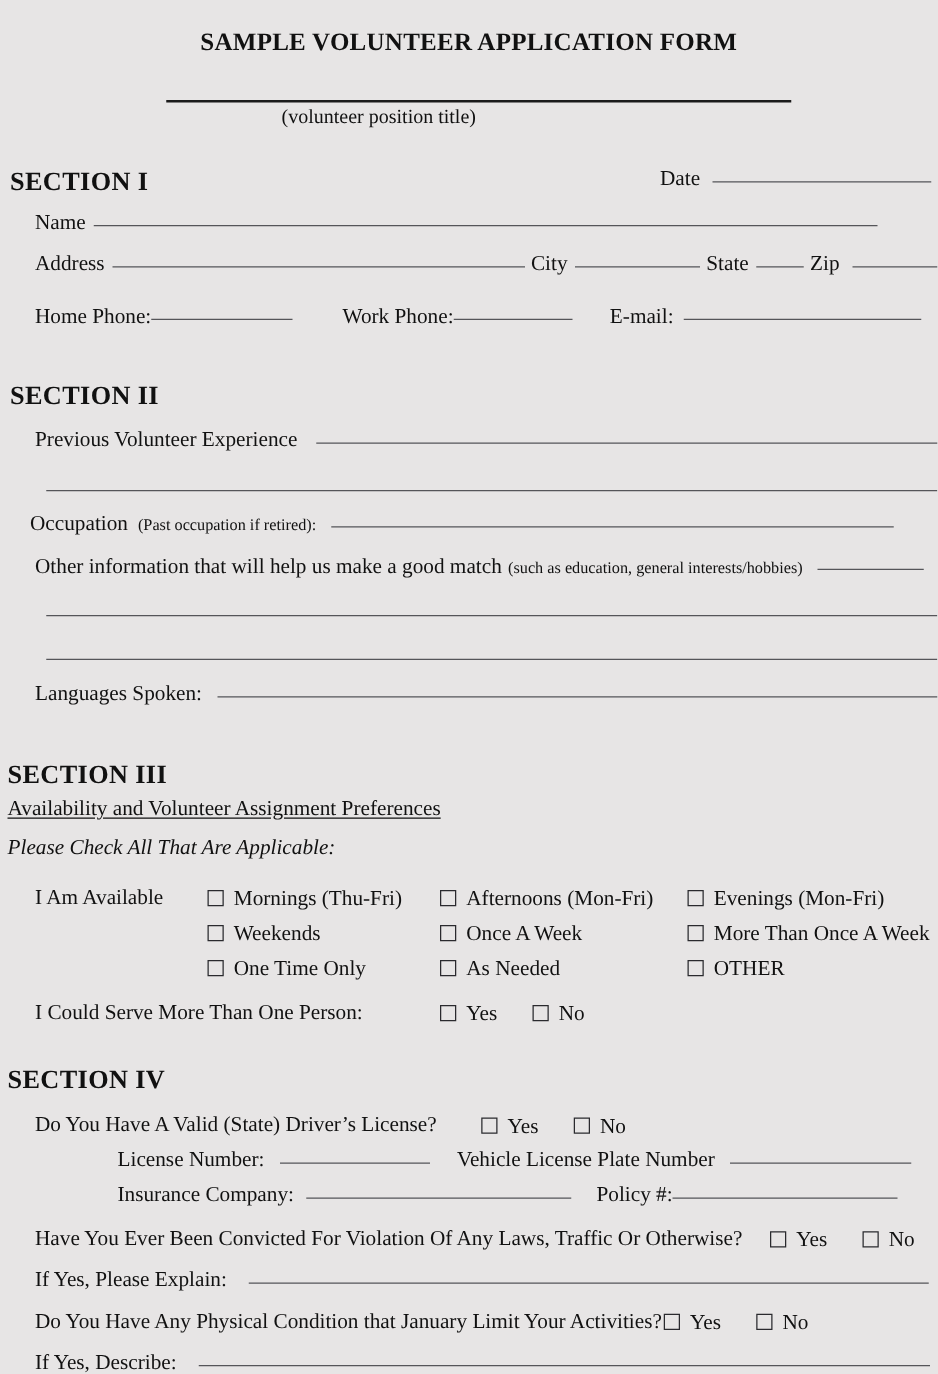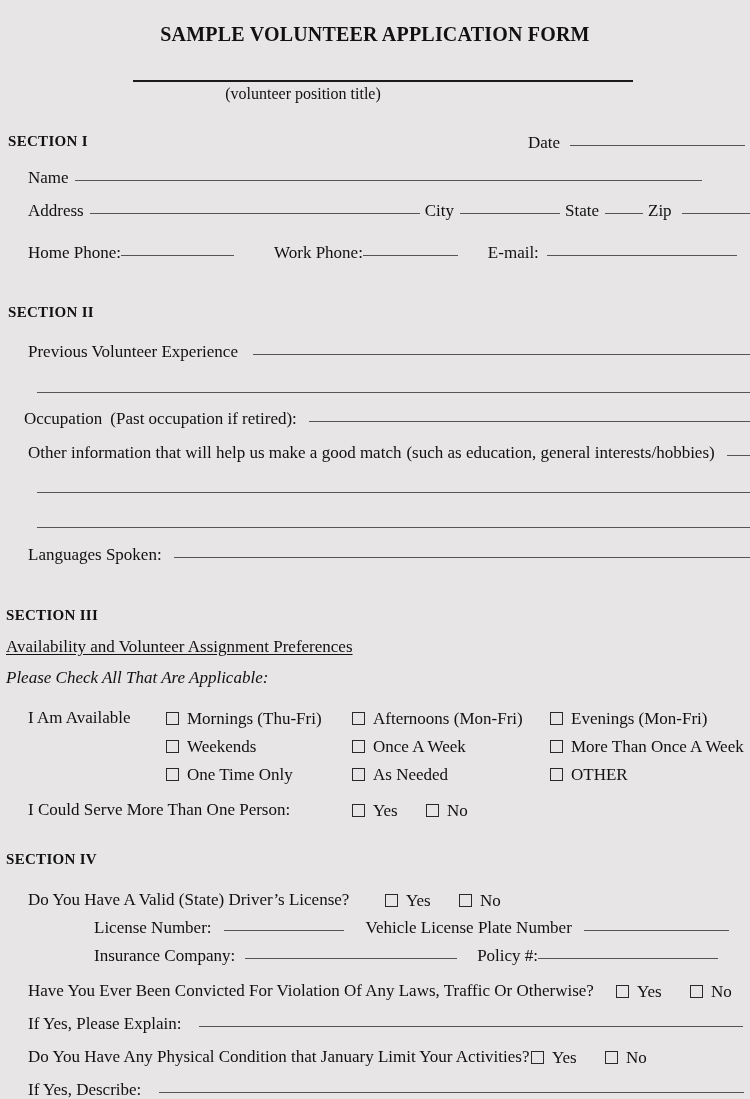--- a/index.html
+++ b/index.html
@@ -26,21 +26,21 @@
     display: flex;
     align-items: baseline;
     white-space: nowrap;
   }
   .lbl {
     font-size: 17px;
     line-height: 20px;
     color: #111;
   }
   .small {
-    font-size: 17px;
+    font-size: 13px;
     line-height: 17px;
   }
   .ital {
     font-style: italic;
   }
   .uline {
     text-decoration: underline;
     text-underline-offset: 2px;
   }
 
@@ -83,21 +83,21 @@
     left: 0;
     top: 85px;
     width: 606px;
     text-align: center;
     font-size: 16px;
   }
 
   
   .sec-head {
     position: absolute;
-    font-size: 15px;
+    font-size: 21px;
     font-weight: bold;
     letter-spacing: 0.3px;
   }
 
   
   .cb {
     display: inline-block;
     width: 11px;
     height: 11px;
     border: 1.6px solid #2a2a2e;

